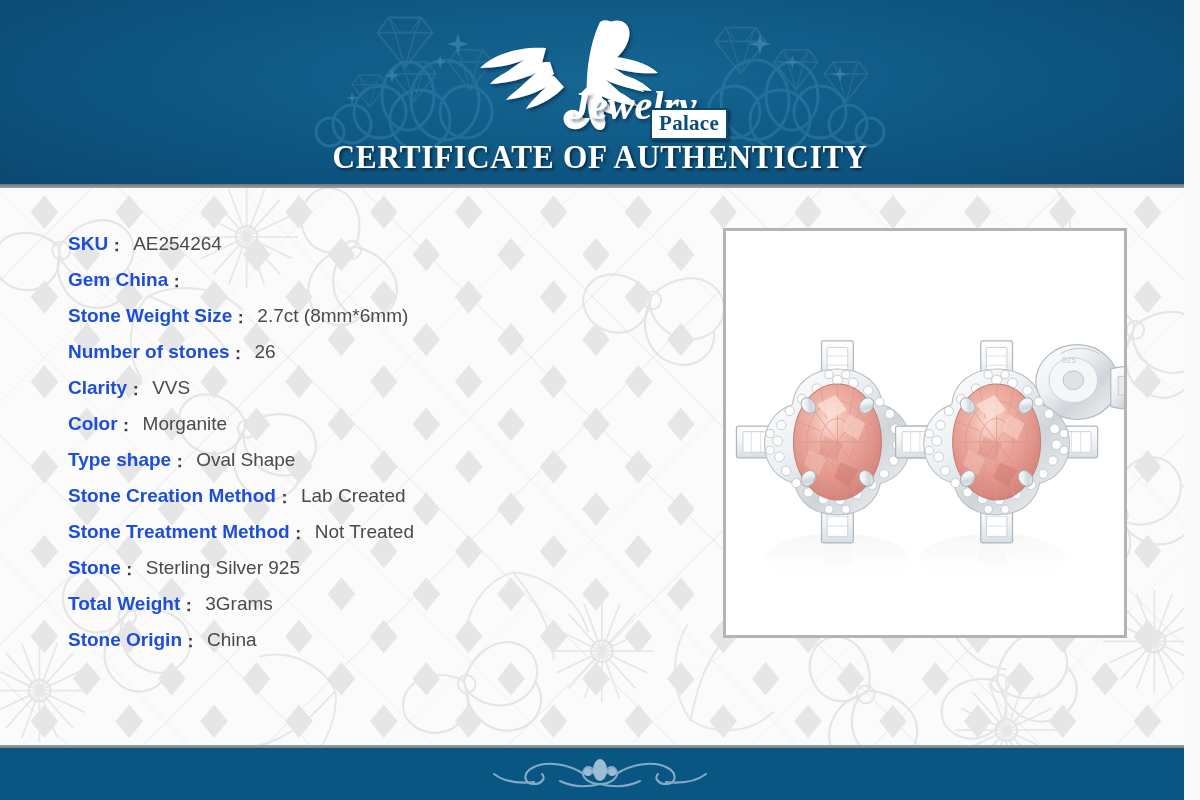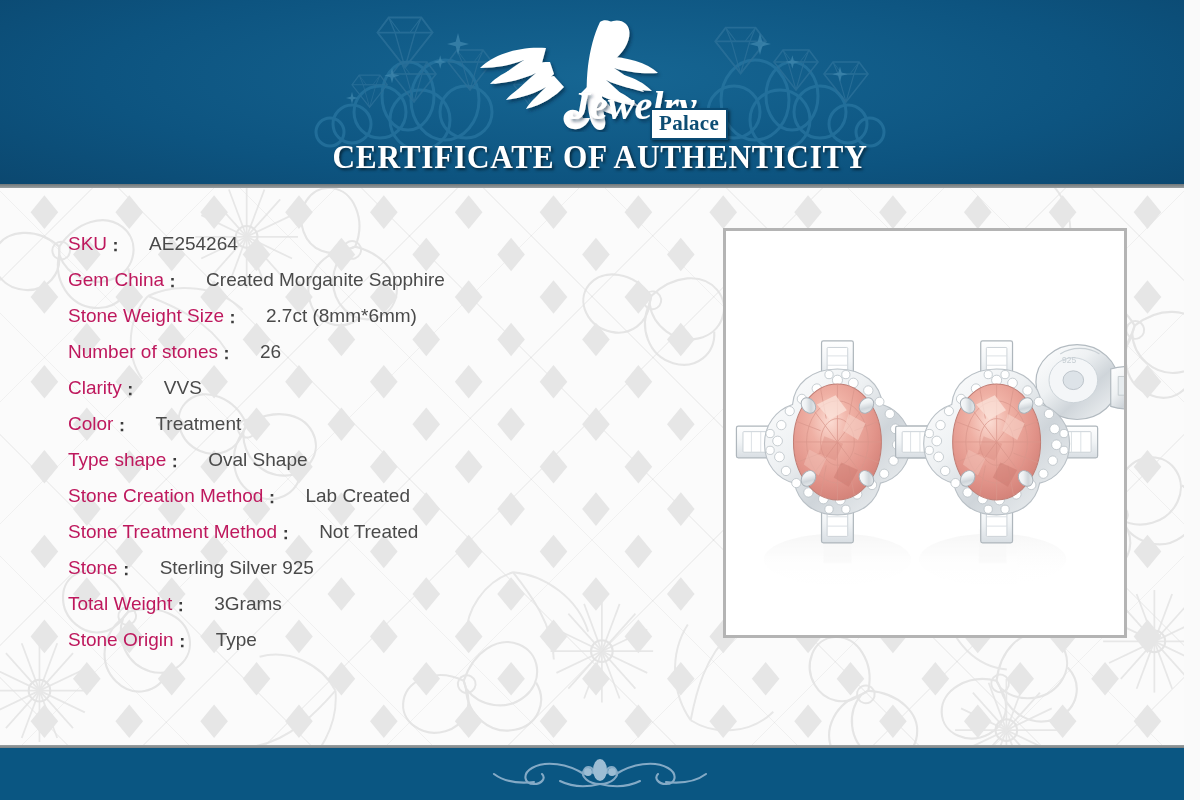--- a/index.html
+++ b/index.html
@@ -56,28 +56,28 @@
   .spec-list{
     position:absolute; left:68px; top:226px; z-index:2;
     width:620px;
   }
   .spec-row{
     height:36px;
     display:flex; align-items:center;
     white-space:nowrap;
   }
   .spec-label{
-    font-size:19px; font-weight:normal; color:#be185d;
+    font-size:19px; font-weight:bold; color:#1d4ed8;
   }
   .spec-colon{
     font-size:17px; font-weight:bold; color:#3c3c3c;
     margin-right:8px; position:relative; top:1px;
   }
   .spec-value{
-    font-size:19px; font-weight:normal; color:#4a4a4a;margin-left:17px;
+    font-size:19px; font-weight:normal; color:#4a4a4a;
   }
 
   
   .product-frame{
     position:absolute; left:723px; top:228px; width:404px; height:410px; z-index:2;
     border:3px solid #b4b4b4;
     background:#ffffff;
     overflow:hidden;
   }
   .product-stage{ position:absolute; inset:0; }
@@ -440,41 +440,40 @@
 
   <div class="spec-list">
     <div class="spec-row">
       <span class="spec-label">SKU</span>
       <span class="spec-colon">：</span>
       <span class="spec-value">AE254264</span>
     </div>
     <div class="spec-row">
       <span class="spec-label">Gem China</span>
       <span class="spec-colon">：</span>
-      <span class="spec-value">Created Morganite Sapphire</span>
     </div>
     <div class="spec-row">
       <span class="spec-label">Stone Weight Size</span>
       <span class="spec-colon">：</span>
       <span class="spec-value">2.7ct (8mm*6mm)</span>
     </div>
     <div class="spec-row">
       <span class="spec-label">Number of stones</span>
       <span class="spec-colon">：</span>
       <span class="spec-value">26</span>
     </div>
     <div class="spec-row">
       <span class="spec-label">Clarity</span>
       <span class="spec-colon">：</span>
       <span class="spec-value">VVS</span>
     </div>
     <div class="spec-row">
       <span class="spec-label">Color</span>
       <span class="spec-colon">：</span>
-      <span class="spec-value">Treatment</span>
+      <span class="spec-value">Morganite</span>
     </div>
     <div class="spec-row">
       <span class="spec-label">Type shape</span>
       <span class="spec-colon">：</span>
       <span class="spec-value">Oval Shape</span>
     </div>
     <div class="spec-row">
       <span class="spec-label">Stone Creation Method</span>
       <span class="spec-colon">：</span>
       <span class="spec-value">Lab Created</span>
@@ -490,21 +489,21 @@
       <span class="spec-value">Sterling Silver 925</span>
     </div>
     <div class="spec-row">
       <span class="spec-label">Total Weight</span>
       <span class="spec-colon">：</span>
       <span class="spec-value">3Grams</span>
     </div>
     <div class="spec-row">
       <span class="spec-label">Stone Origin</span>
       <span class="spec-colon">：</span>
-      <span class="spec-value">Type</span>
+      <span class="spec-value">China</span>
     </div>
   </div>
 
   <div class="product-frame">
     <svg class="product-stage" viewBox="0 0 400 406">
       <defs>
         <radialGradient id="gemG" cx="42%" cy="32%" r="78%">
           <stop offset="0%" stop-color="#fbdcd3"></stop>
           <stop offset="30%" stop-color="#efb0a4"></stop>
           <stop offset="66%" stop-color="#e2948a"></stop>

